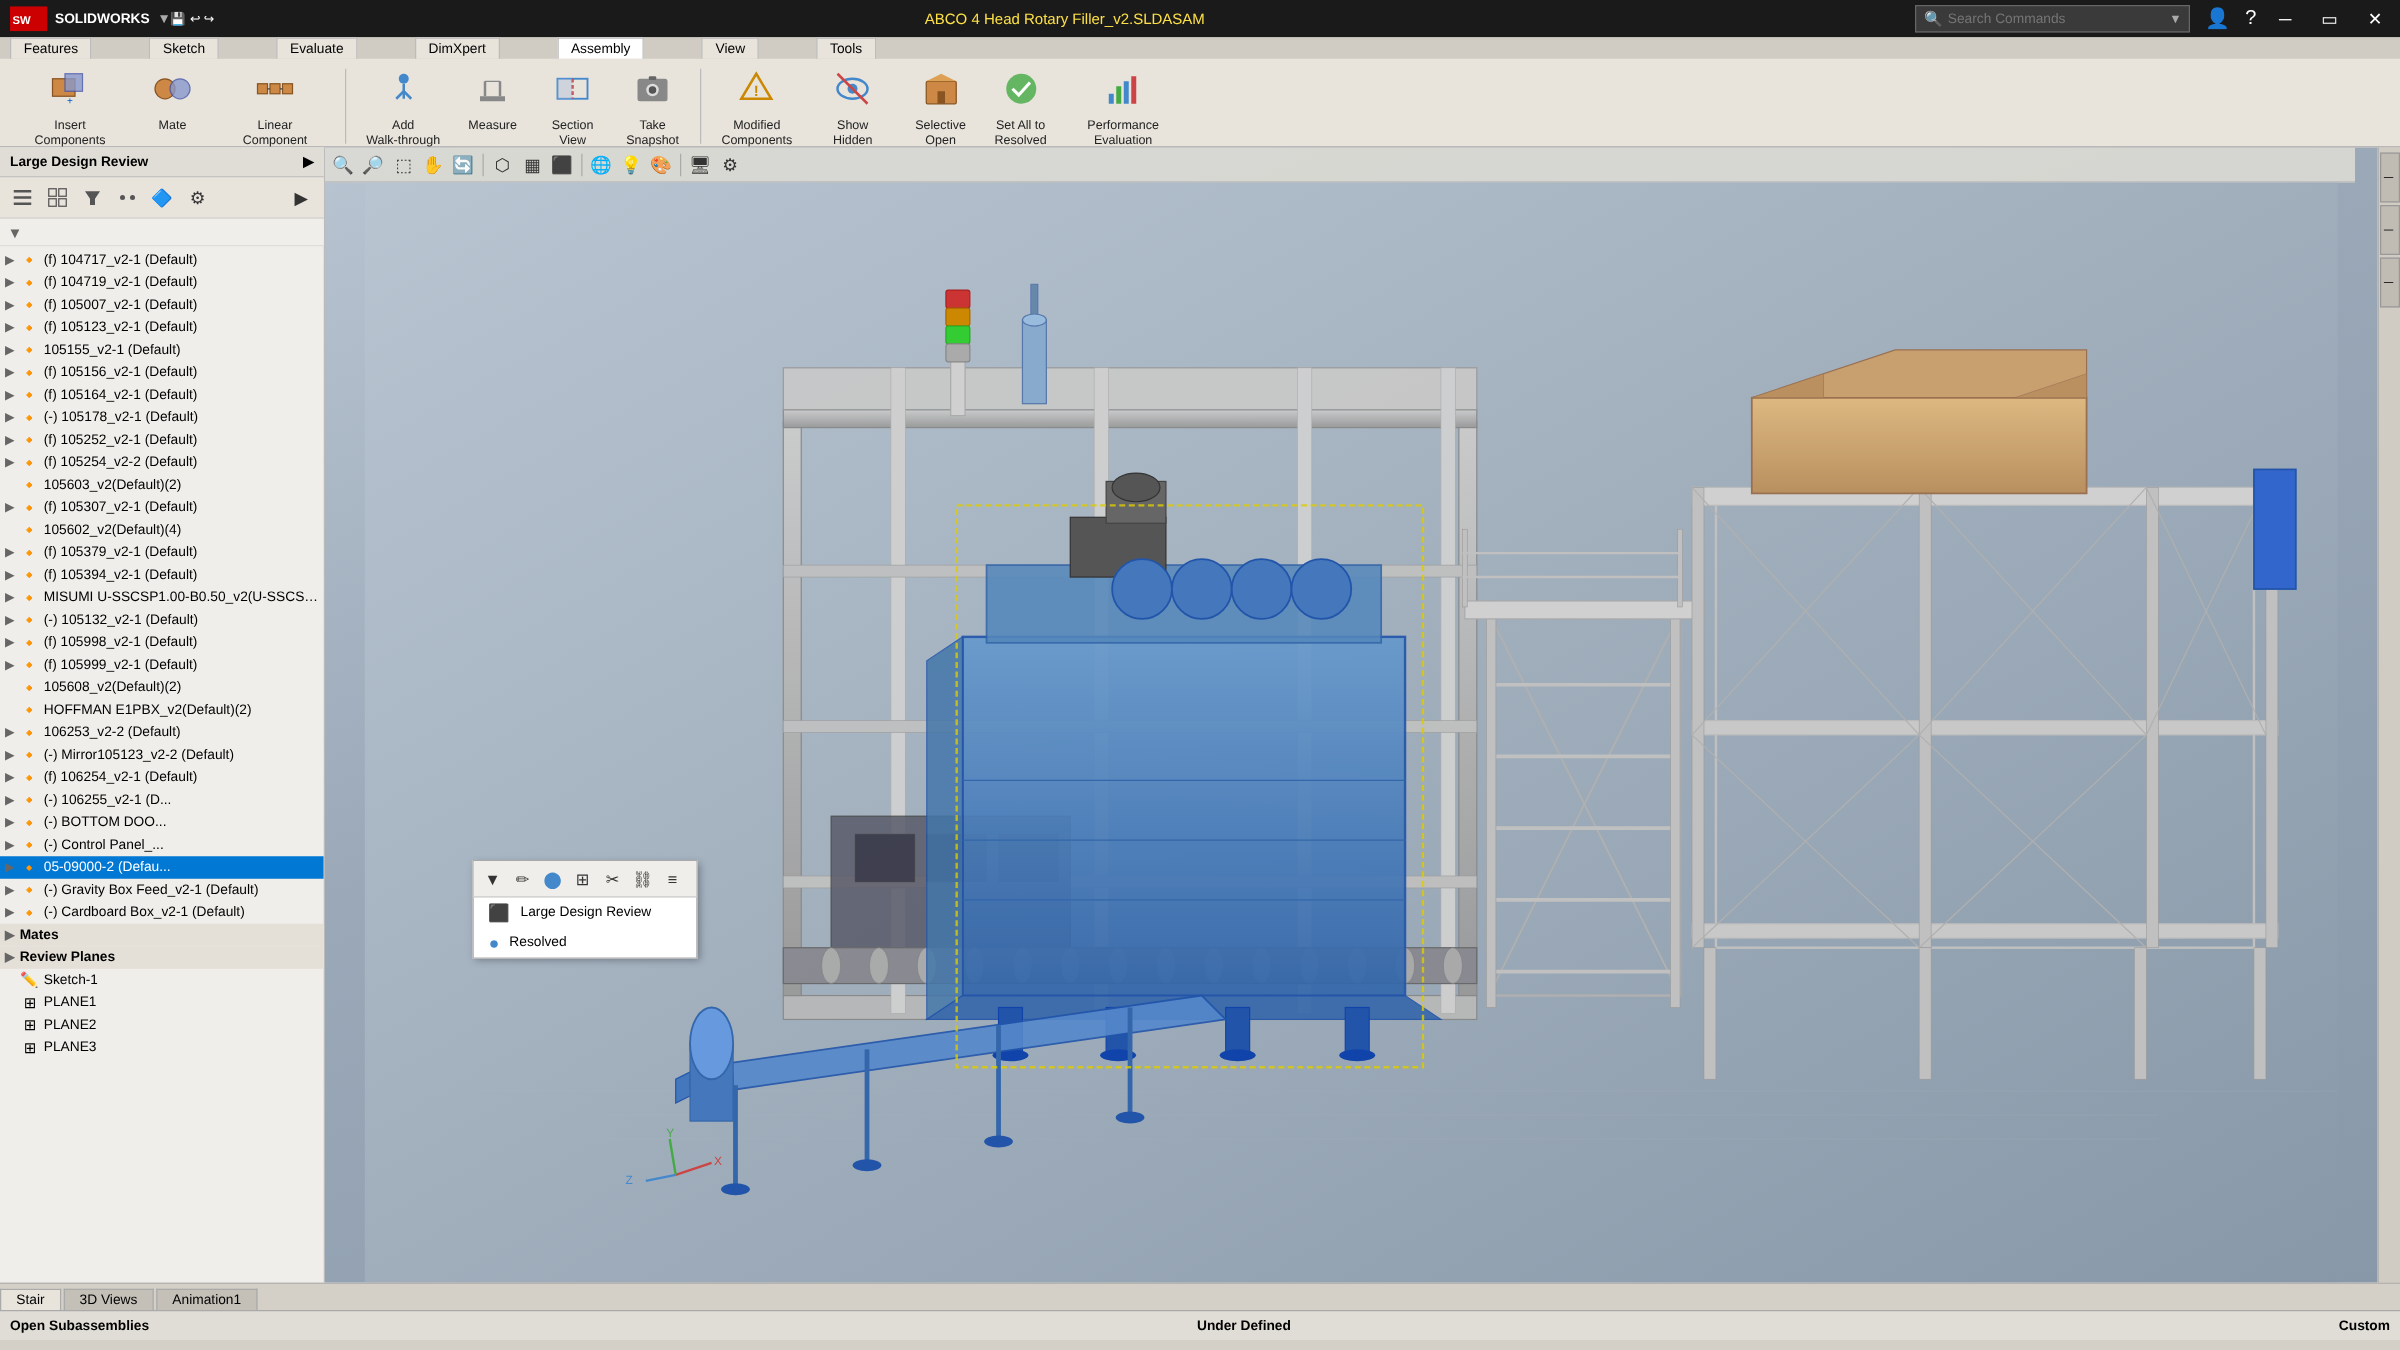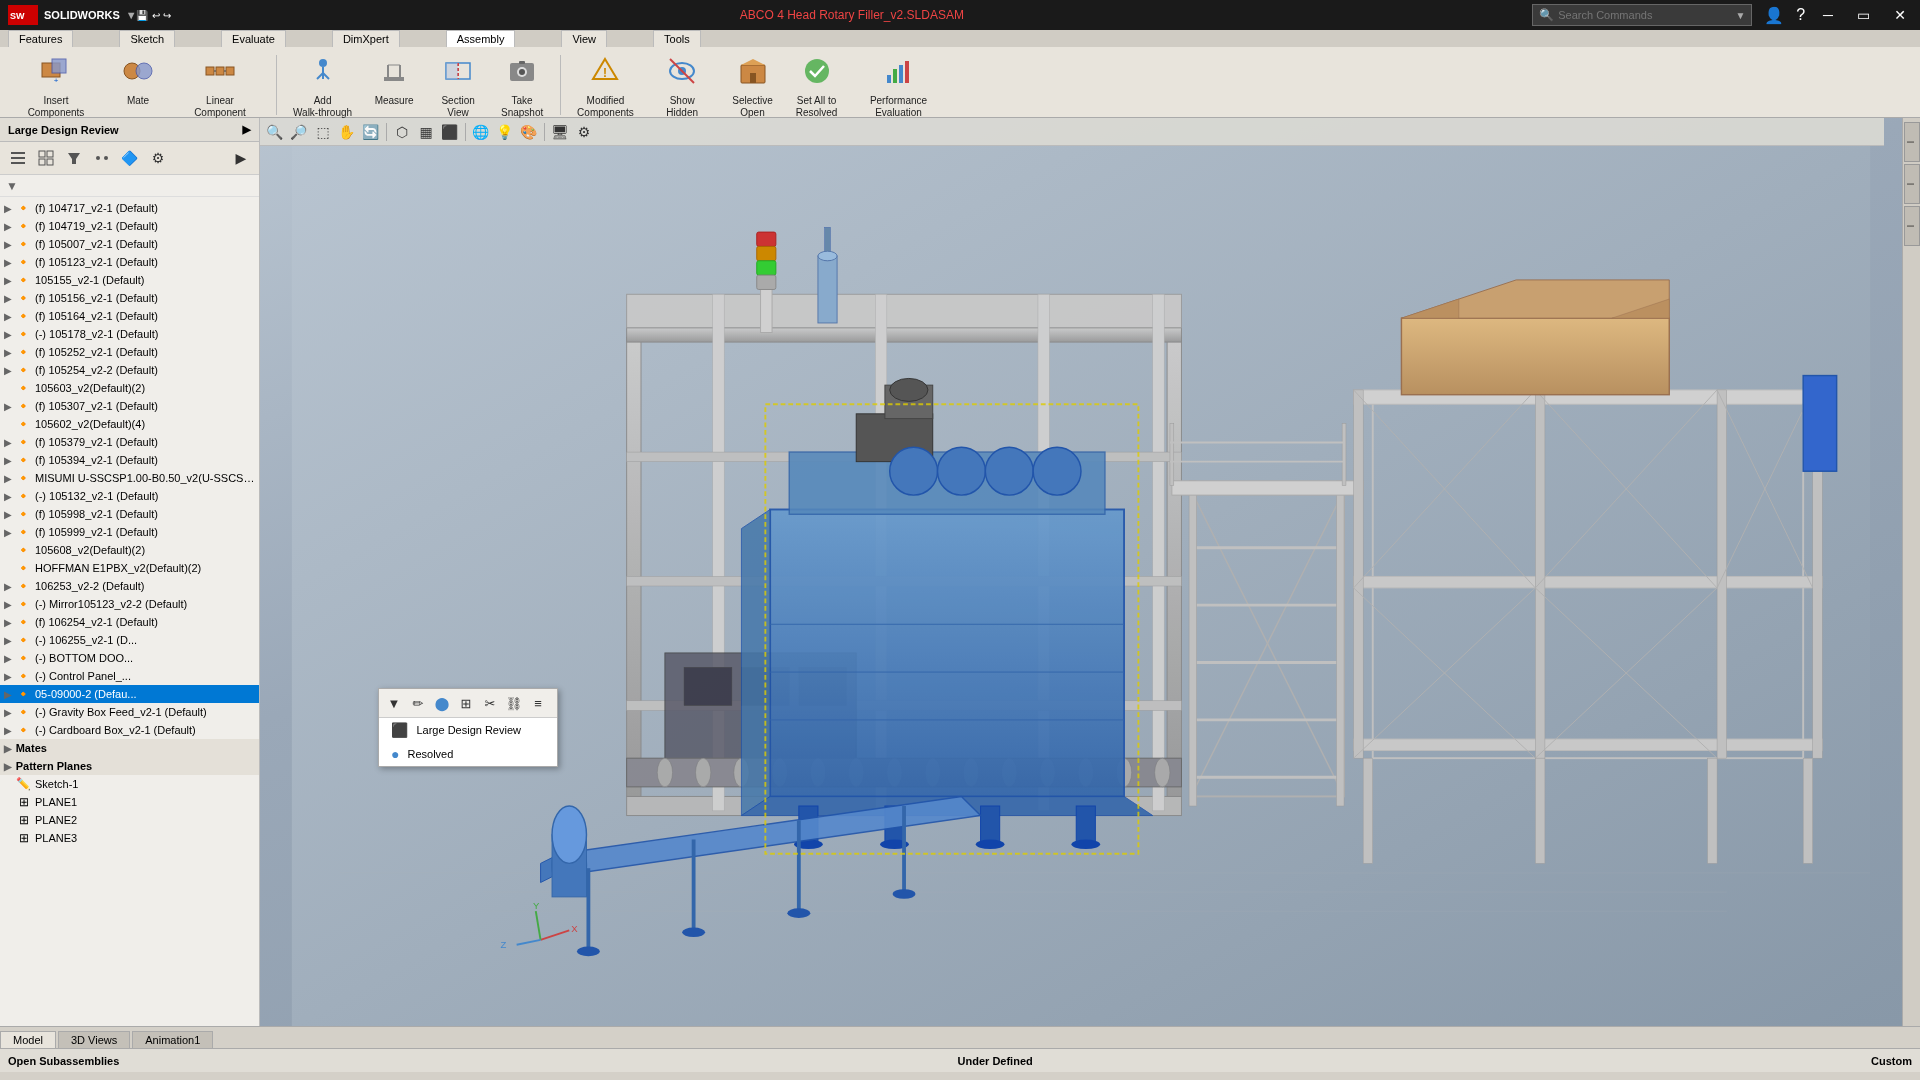--- a/index.html
+++ b/index.html
@@ -9,21 +9,21 @@
     #title-bar {
       height: 30px;
       background: #1a1a1a;
       display: flex;
       align-items: center;
       justify-content: space-between;
       padding: 0 8px;
       color: #fff;
     }
     #title-bar .logo { display: flex; align-items: center; gap: 6px; }
-    #title-bar .title { flex: 1; text-align: center; font-size: 12px; color: #ef4444; }
+    #title-bar .title { flex: 1; text-align: center; font-size: 12px; color: #fde047; }
     #title-bar .controls { display: flex; align-items: center; gap: 12px; }
     .search-bar { display: flex; align-items: center; background: #3a3a3a; border: 1px solid #666; padding: 2px 6px; gap: 4px; height: 22px; width: 220px; }
     .search-bar input { background: transparent; border: none; outline: none; color: #fff; font-size: 11px; flex: 1; }
     .win-btn { color: #fff; font-size: 14px; cursor: pointer; padding: 0 6px; }
 
     
     #ribbon {
       height: 88px;
       background: #e8e4dc;
       border-bottom: 1px solid #aaa;
@@ -658,21 +658,21 @@
         <span class="tree-icon icon-asm">🔸</span>
         <span class="tree-text">(-) Cardboard Box_v2-1 (Default)</span>
       </div>
 
       <div class="panel-section-header">
         <span class="expand-arrow">▶</span>
         <span>Mates</span>
       </div>
       <div class="panel-section-header">
         <span class="expand-arrow">▶</span>
-        <span>Pattern Planes</span>
+        <span>Review Planes</span>
       </div>
       <div class="tree-item">
         <span class="tree-expand">&nbsp;</span>
         <span class="tree-icon">✏️</span>
         <span class="tree-text">Sketch-1</span>
       </div>
       <div class="tree-item">
         <span class="tree-expand">&nbsp;</span>
         <span class="tree-icon">⊞</span>
         <span class="tree-text">PLANE1</span>
@@ -954,21 +954,21 @@
   </div>
 
   <div id="right-panel">
     <div class="right-btn">|</div>
     <div class="right-btn">|</div>
     <div class="right-btn">|</div>
   </div>
 </div>
 
 <div id="bottom-tabs">
-  <div class="bottom-tab active">Model</div>
+  <div class="bottom-tab active">Stair</div>
   <div class="bottom-tab">3D Views</div>
   <div class="bottom-tab">Animation1</div>
 </div>
 
 <div id="status-bar">
   <span>Open Subassemblies</span>
   <span>Under Defined</span>
   <span>Custom</span>
 </div>
 

